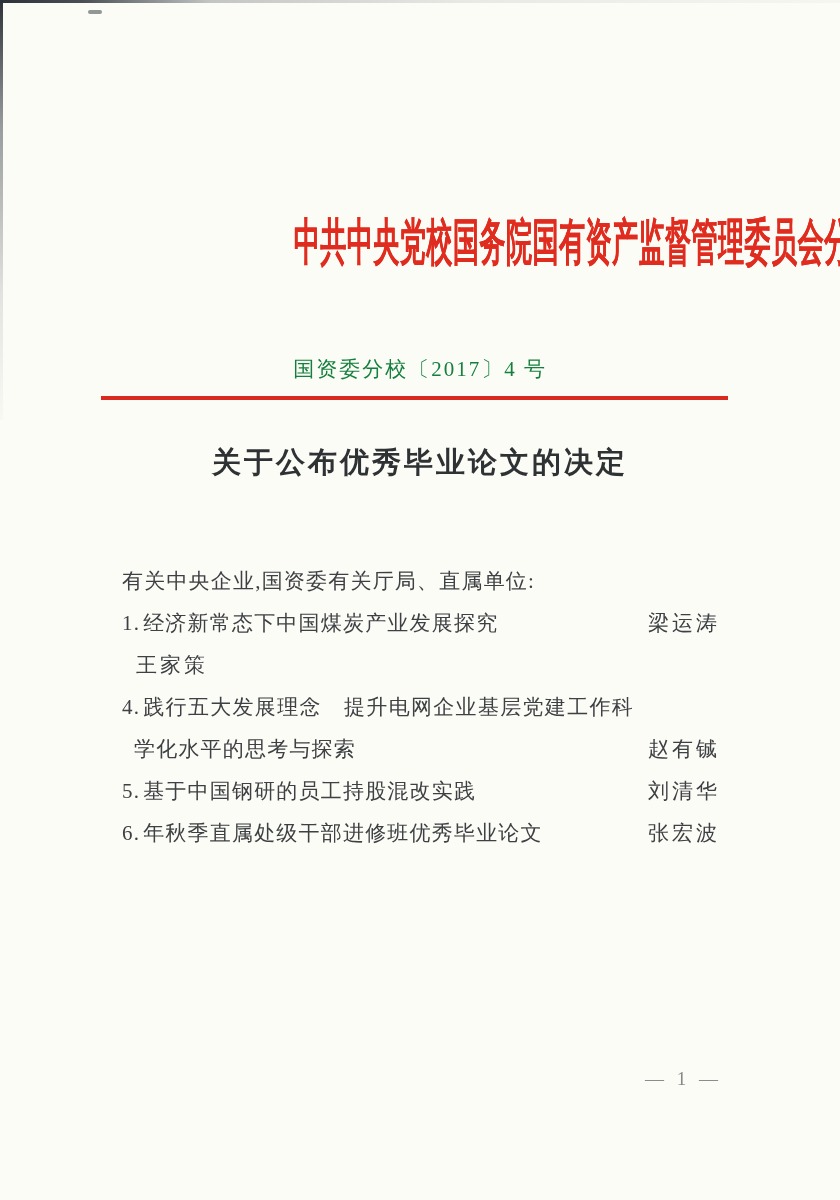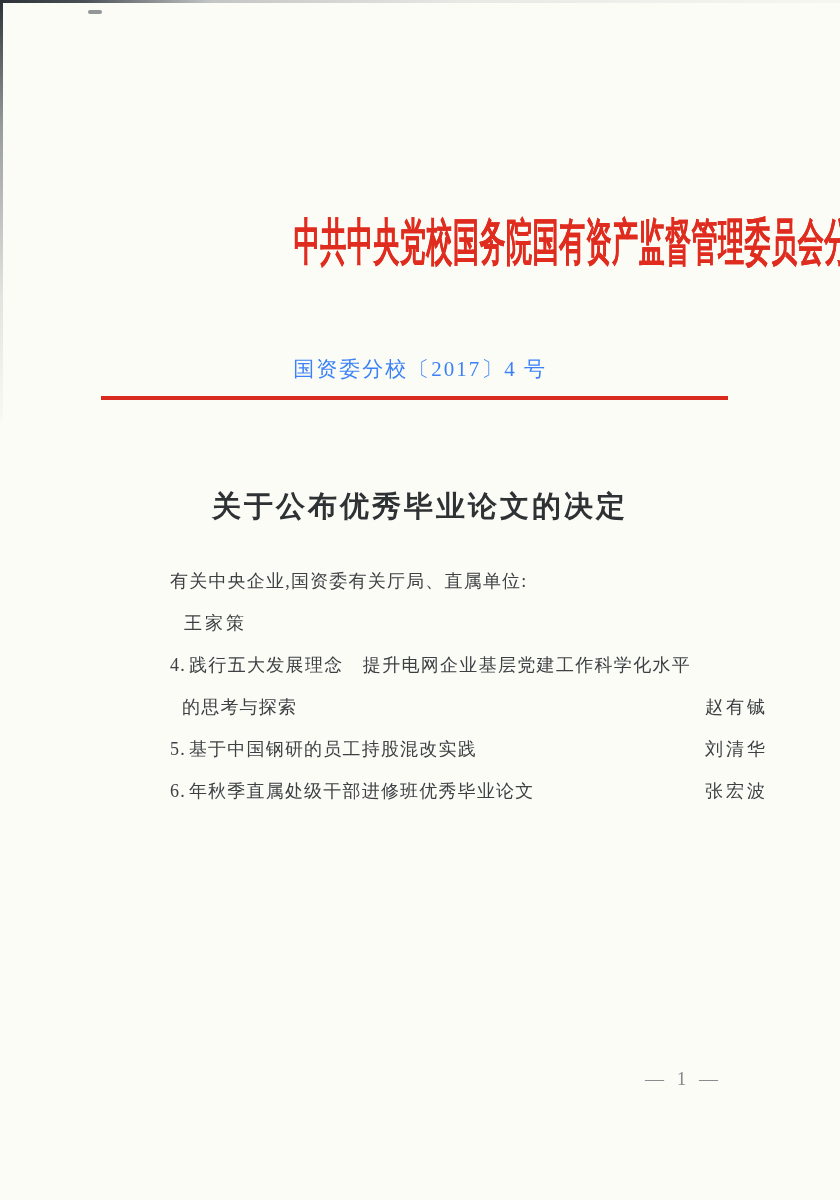--- a/index.html
+++ b/index.html
@@ -51,43 +51,42 @@
     transform-origin: 50% 50%;
     letter-spacing: 1px;
     text-shadow: 0.4px 0 0 var(--accent-red);
   }
 
   .doc-number {
     position: absolute; top: 354px; left: 0; width: 840px;
     text-align: center;
     font-size: 21px; line-height: 30px;
     letter-spacing: 2px;
-    color: #3b82f6;
+    color: #15803d;
   }
 
   .red-rule {
     position: absolute; top: 396px; left: 101px;
     width: 627px; height: 4px;
     background: var(--rule-red);
   }
 
   .doc-title {
-    position: absolute; top: 486px; left: 0; width: 840px;
+    position: absolute; top: 442px; left: 0; width: 840px;
     margin: 0;
     text-align: center;
     font-size: 29px; line-height: 40px; font-weight: bold;
     letter-spacing: 3px;
     color: #2f3234;
   }
 
   .content {
     position: absolute; top: 560px; left: 122px; width: 598px;
-    font-size: 18px; line-height: 42px;
+    font-size: 21px; line-height: 42px;
     letter-spacing: 1.2px;
-    margin-left: 48px;
   }
   .salutation { margin: 0; }
   .para {
     margin: 0;
     text-indent: 2em;
     text-align: justify;
   }
   .thesis-list { margin: 0; padding: 0; list-style: none; }
   .thesis-item {
     display: flex;
@@ -130,20 +129,24 @@
 
   <div class="doc-number">国资委分校〔2017〕4 号</div>
 
   <div class="red-rule"></div>
 
   <h1 class="doc-title">关于公布优秀毕业论文的决定</h1>
 
   <div class="content">
     <p class="salutation">有关中央企业,国资委有关厅局、直属单位:</p>
     <ol class="thesis-list">
+  <li class="thesis-item">
+    <span class="thesis-text"><span class="thesis-num">1.</span><span>经济新常态下中国煤炭产业发展探究</span></span>
+    <span class="thesis-author">梁运涛</span>
+  </li>
 
   <li class="thesis-item">
     <span class="thesis-author">王家策</span>
   </li>
 
 
   <li class="thesis-item">
     <span class="thesis-text"><span class="thesis-num">4.</span><span>践行五大发展理念　提升电网企业基层党建工作科学化水平的思考与探索</span></span>
     <span class="thesis-author">赵有铖</span>
   </li>

